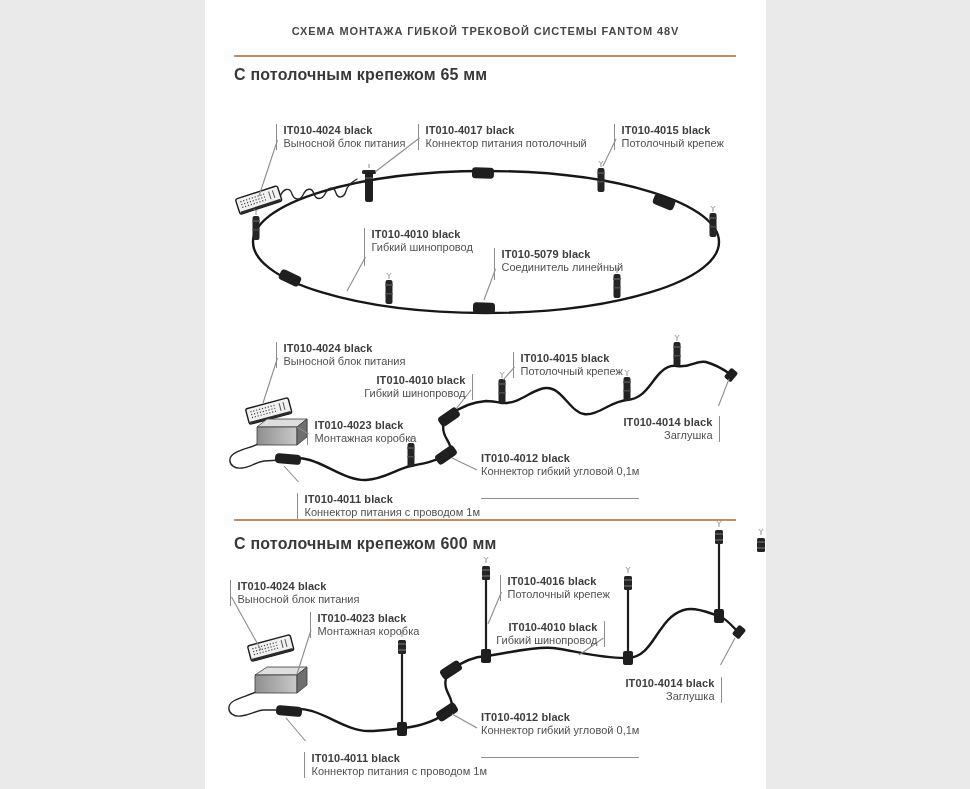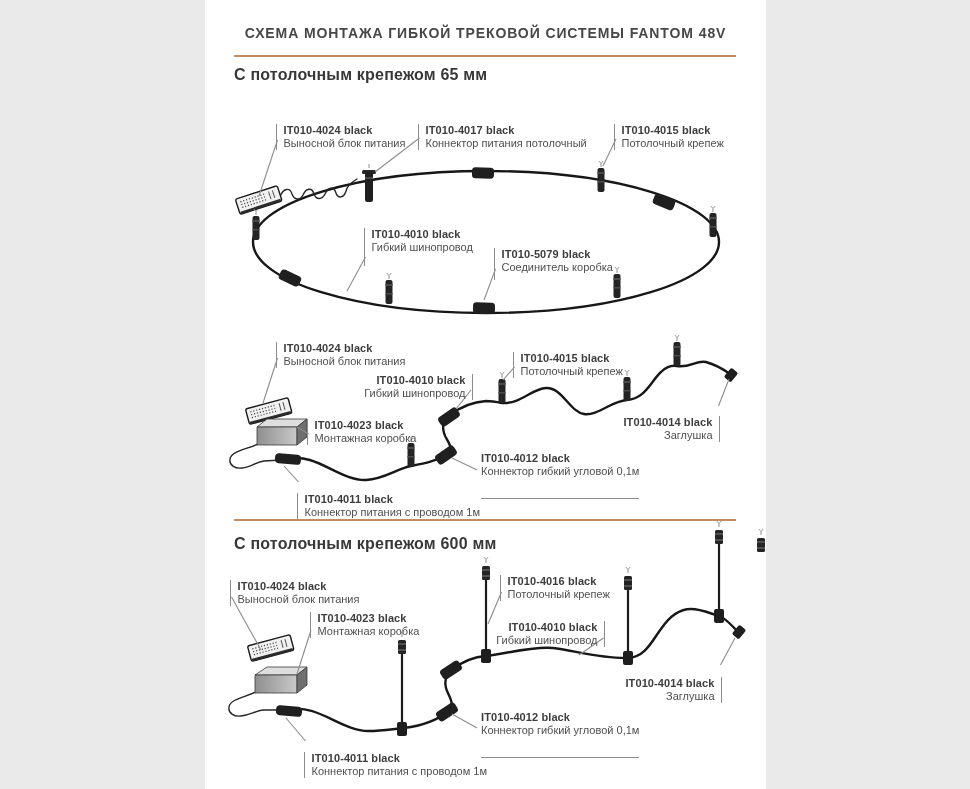--- a/index.html
+++ b/index.html
@@ -4,21 +4,21 @@
 <style>
   :root{
     --page-bg:#eaeaea; --panel:#ffffff; --divider:#c18d66;
     --track:#171717; --leader:#8c8c8c; --label:#3d3d3d; --label-desc:#4f4f4f;
   }
   *{margin:0;padding:0;box-sizing:border-box;}
   body{font-family:"Liberation Sans",sans-serif;background:var(--page-bg);}
   .page{position:relative;width:970px;height:789px;background:var(--page-bg);overflow:hidden;}
   .panel{position:absolute;left:205px;top:0;width:561px;height:789px;background:var(--panel);}
   .title{position:absolute;left:205px;top:25px;width:561px;text-align:center;
-         font-size:14px;font-weight:700;letter-spacing:0.9px;color:#474747;}
+         font-size:11px;font-weight:700;letter-spacing:0.9px;color:#474747;}
   .divider{position:absolute;left:234px;width:502px;height:2px;background:var(--divider);}
   .heading{position:absolute;left:234px;font-size:16px;font-weight:700;letter-spacing:0.2px;color:#383838;}
   svg.canvas{position:absolute;left:0;top:0;}
   .lbl{position:absolute;white-space:nowrap;font-size:11px;line-height:13px;
        border-left:1.5px solid var(--leader);padding-left:6.5px;z-index:5;margin-top:12px;}
   .lbl .code{font-weight:700;color:var(--label);letter-spacing:0.1px;}
   .lbl .desc{font-weight:400;color:var(--label-desc);}
   .lbl.right{border-left:none;border-right:1.5px solid var(--leader);
              padding-left:0;padding-right:6.5px;text-align:right;}
   .lbl.underline{border-left:none;padding-left:0;padding-bottom:20px;
@@ -200,21 +200,21 @@
   <div class="lbl" style="left:614px;top:112px">
     <div class="code">IT010-4015 black</div>
     <div class="desc">Потолочный крепеж</div>
   </div>
   <div class="lbl" style="left:364px;top:216px;padding-bottom:12px">
     <div class="code">IT010-4010 black</div>
     <div class="desc">Гибкий шинопровод</div>
   </div>
   <div class="lbl" style="left:494px;top:236px;padding-bottom:6px">
     <div class="code">IT010-5079 black</div>
-    <div class="desc">Соединитель коробка</div>
+    <div class="desc">Соединитель линейный</div>
   </div>
 
   <div class="lbl" style="left:276px;top:330px">
     <div class="code">IT010-4024 black</div>
     <div class="desc">Выносной блок питания</div>
   </div>
   <div class="lbl right" style="right:497px;top:362px">
     <div class="code">IT010-4010 black</div>
     <div class="desc">Гибкий шинопровод</div>
   </div>

